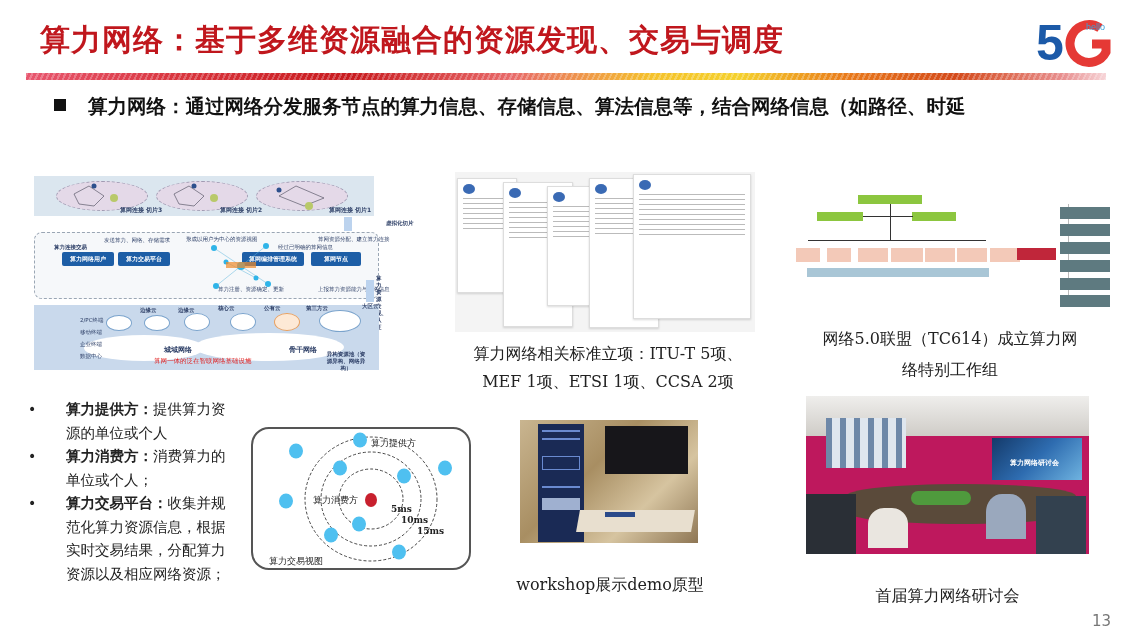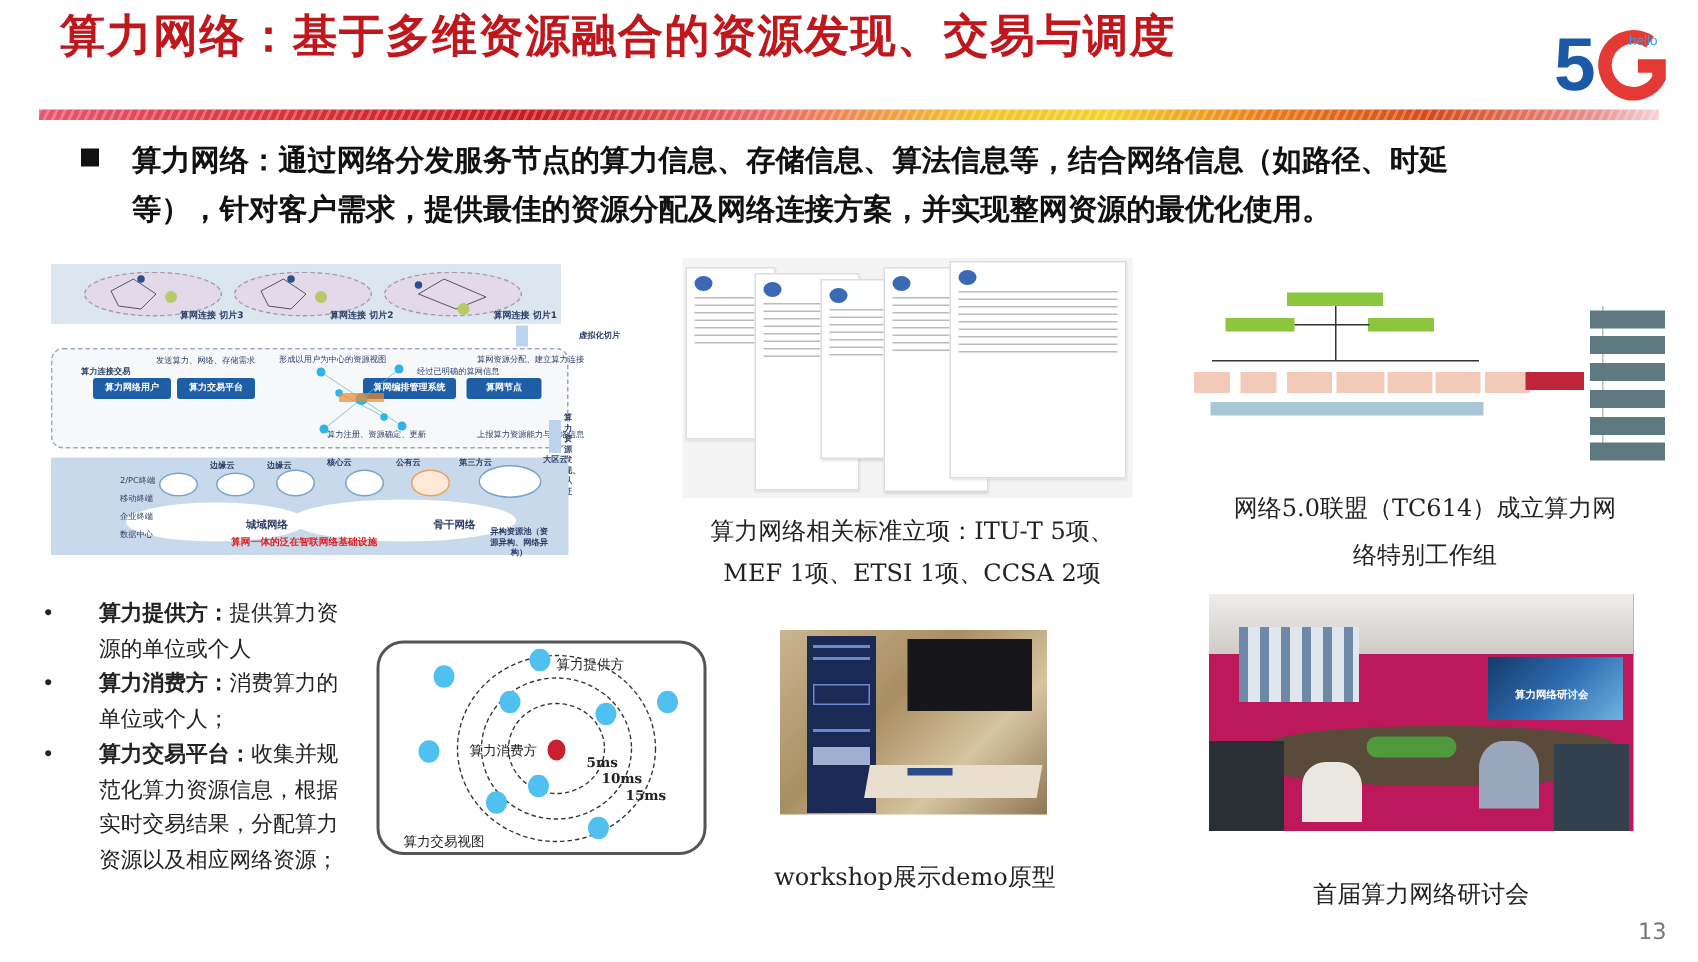--- a/index.html
+++ b/index.html
@@ -1,38 +1,38 @@
 <!DOCTYPE html>
 <html><head>
 <meta charset="utf-8">
 <style>
   * { box-sizing: border-box; margin: 0; padding: 0; }
   html, body { width: 1132px; height: 641px; overflow: hidden; background: #ffffff; }
   body { position: relative; font-family: "DejaVu Sans", "Liberation Sans", sans-serif; color: #222; }
 
-  .title { position: absolute; left: 40px; top: 4px; font-size: 30px; font-weight: bold; color: #c0171d; letter-spacing: 1px; white-space: nowrap; }
+  .title { position: absolute; left: 40px; top: 20px; font-size: 30px; font-weight: bold; color: #c0171d; letter-spacing: 1px; white-space: nowrap; }
   .logo { position: absolute; left: 1036px; top: 14px; width: 80px; height: 54px; }
   .rule { position: absolute; left: 26px; top: 73px; width: 1080px; height: 7px;
     background: linear-gradient(90deg, #e8576f 0%, #d8333b 15%, #c81a1e 30%, #e86a6a 45%, #f5c22a 58%, #f5d12c 66%, #e97a1a 76%, #d44a1a 86%, #e88f8f 96%, #f7d5d8 100%); }
   .rule::after { content:""; position:absolute; inset:0; background: repeating-linear-gradient(115deg, rgba(255,255,255,0.25) 0 2px, transparent 2px 5px); }
 
   .lead { position: absolute; left: 54px; top: 90px; width: 1050px; font-size: 19.5px; font-weight: bold; line-height: 33px; color: #111; }
   .lead .sq { display: inline-block; width: 12px; height: 12px; background: #111; margin-right: 22px; vertical-align: 2px; }
   .lead .l2 { padding-left: 34px; display:block; }
 
   
   .arch { position: absolute; left: 26px; top: 172px; width: 365px; height: 200px; }
   .arch .top { position: absolute; left: 8px; top: 4px; width: 340px; height: 40px; background: #dbe6ef; }
   .ellipse { position: absolute; top: 5px; width: 92px; height: 30px; border-radius: 50%; background: #e4d9e8; border: 1px dashed #a09ab2; }
   .slice-label { position: absolute; top: 30px; font-size: 6px; font-weight: bold; color: #2c3e66; white-space: nowrap; }
   .arch .mid { position: absolute; left: 8px; top: 60px; width: 345px; height: 67px; border: 1px dashed #9aa6b4; border-radius: 8px; background: #f6f8fa; }
   .nbox { position: absolute; top: 80px; height: 14px; background: #1d5ea6; color: #fff; font-size: 6px; font-weight: bold; text-align: center; line-height: 14px; border-radius: 2px; }
   .arch .bot { position: absolute; left: 8px; top: 133px; width: 345px; height: 65px; background: #c9d9ec; }
   .cloud { position: absolute; background: #fff; border-radius: 50%; }
-  .bot-caption { position: absolute; left: 128px; top: 185px; font-size: 6.5px; font-weight: bold; color: #e02020; white-space: nowrap; }
+  .bot-caption { position: absolute; left: 128px; top: 185px; font-size: 6.5px; font-weight: normal; color: #e02020; white-space: nowrap; }
   .small-lbl { position: absolute; font-size: 5.5px; color: #2c3e66; font-weight: bold; white-space: nowrap; padding-left: 30px; }
   .netbrain { position:absolute; left:180px; top:66px; width:70px; height:56px; }
 
   
   .docs { position: absolute; left: 455px; top: 172px; width: 300px; height: 160px; background: #f4f4f4; }
   .page { position: absolute; background: #fff; border: 1px solid #ddd; box-shadow: 0 1px 2px rgba(0,0,0,0.15); overflow: hidden; }
   .page .ln { height: 1px; background: #bbb; margin: 4px 5px; }
   .page .itu { width: 12px; height: 10px; border-radius: 50%; background: #3a6ab4; margin: 5px 0 4px 5px; }
   .cap { position: absolute; font-family: "DejaVu Serif", "Liberation Serif", serif; font-size: 16px; color: #222; text-align: center; line-height: 28px; }
 
@@ -73,21 +73,20 @@
     <text x="0" y="46" font-family="Liberation Sans, sans-serif" font-weight="bold" font-size="50" fill="#1c5aa8">5</text>
     <path d="M64 14 A19 19 0 1 0 70 38 L70 30 L56 30" fill="none" stroke="#e53935" stroke-width="9"></path>
     <text x="50" y="16" font-family="Liberation Sans, sans-serif" font-size="9" fill="#3aa0d8">hello</text>
   </svg>
 </div>
 
 <div class="rule"></div>
 
 <div class="lead">
   <span class="sq"></span><span>算力网络：通过网络分发服务节点的算力信息、存储信息、算法信息等，结合网络信息（如路径、时延</span>
-  <span class="l2">等），针对客户需求，提供最佳的资源分配及网络连接方案，并实现整网资源的最优化使用。</span>
 </div>
 
 <div class="arch">
   <div class="top">
     <div class="ellipse" style="left:22px"></div>
     <div class="ellipse" style="left:122px"></div>
     <div class="ellipse" style="left:222px"></div>
     <svg style="position:absolute;left:0;top:0" width="340" height="40">
       <g stroke="#445" stroke-width="0.6" fill="none">
         <polyline points="40,18 55,10 70,20 60,30 45,28 40,18"></polyline>

